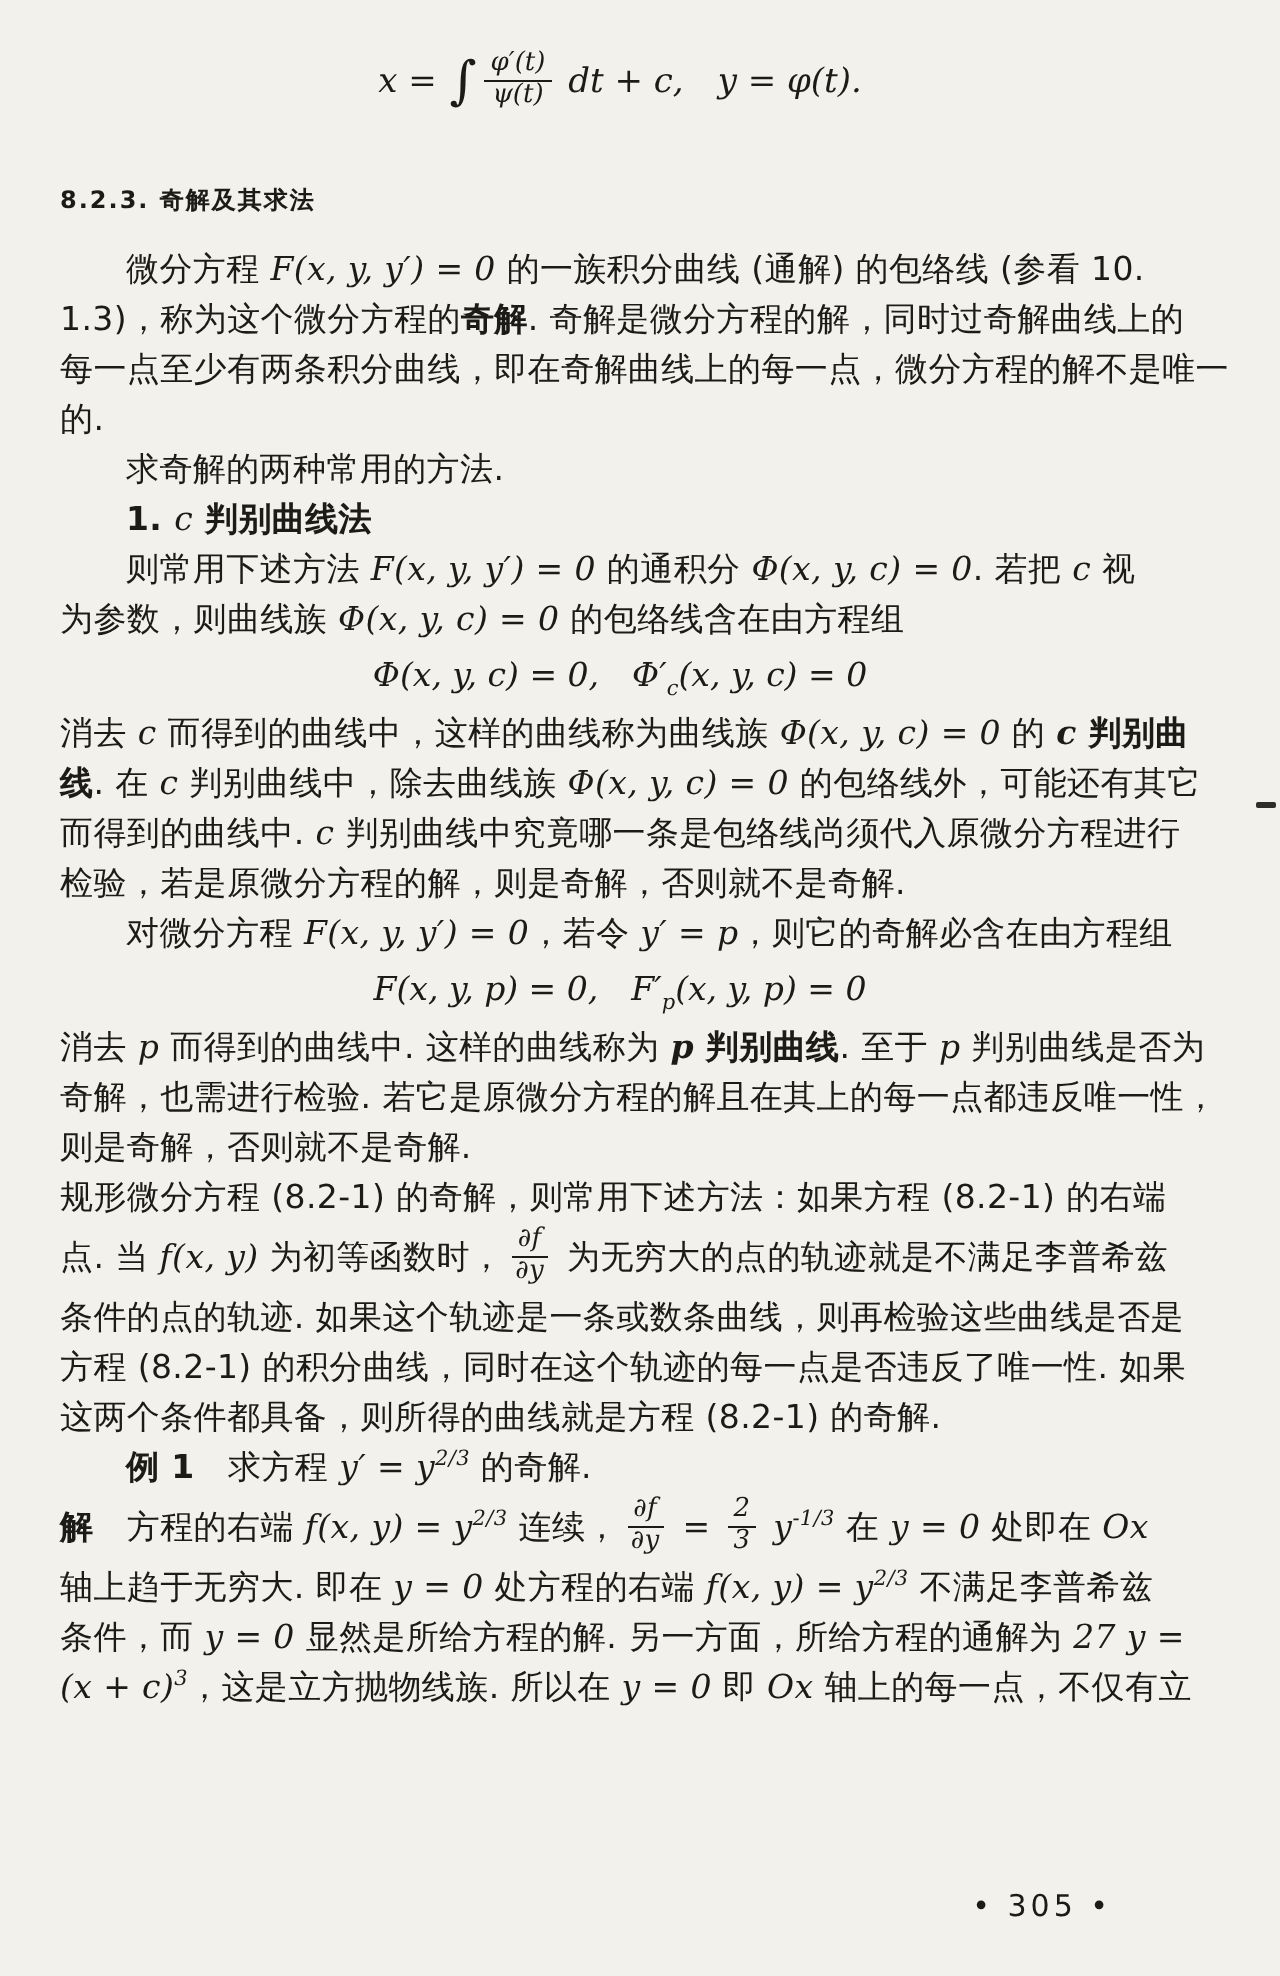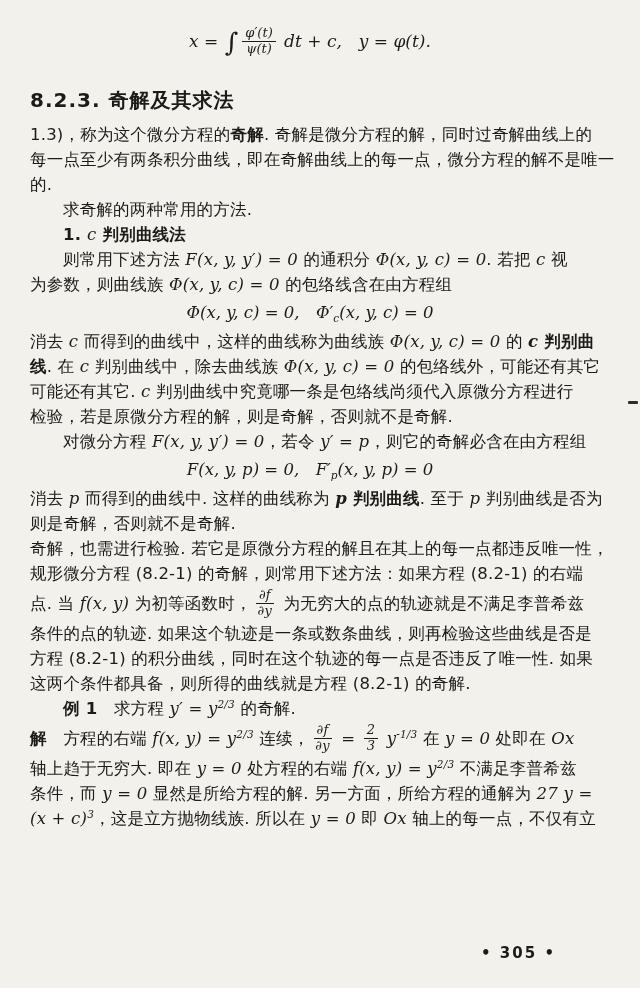--- a/index.html
+++ b/index.html
@@ -12,21 +12,21 @@
     font-family:"DejaVu Sans","Liberation Sans",sans-serif;
     overflow:hidden;
     box-shadow:0 0 6px rgba(0,0,0,.25);
   }
   .content{position:absolute;left:0;top:0;right:0;padding:20px 50px 0 30px;}
   .formula-top{
     height:42px;display:block;text-align:center;
     font-size:17px;line-height:42px;white-space:nowrap;
   }
   .heading{
-    font-size:20px;font-weight:700;letter-spacing:1px;
+    font-size:12px;font-weight:700;letter-spacing:1px;
     margin:26px 0 10px 0;line-height:24px;
   }
   .tline{
     font-size:16.5px;line-height:25px;height:25px;
     white-space:nowrap;letter-spacing:0.2px;
   }
   .tline.indent{padding-left:33px;}
   .tline.tall{height:35px;line-height:35px;padding:0;}
   .subhead{font-weight:600;}
   .dformula{
@@ -43,54 +43,55 @@
   sub{font-size:10.5px;vertical-align:sub;line-height:0;}
   .frac{
     display:inline-flex;flex-direction:column;align-items:center;
     vertical-align:middle;font-size:13px;line-height:1.15;
     margin:0 3px;position:relative;top:-1px;
   }
   .frac .num{border-bottom:1.4px solid #1c1b18;padding:0 3px;text-align:center;}
   .frac .den{padding:0 3px;}
   .page-number{
     position:absolute;top:944px;right:84px;
-    font-size:15px;font-weight:700;letter-spacing:2px;
+    font-size:15px;font-weight:400;letter-spacing:2px;
   }
   .scan-artifact{
     position:absolute;left:628px;top:401px;width:10px;height:3px;
     background:#2f2d2a;border-radius:1px;
   }
 </style>
 </head>
 <body>
 
 <div class="page">
   <div class="content" id="text-body">
       <div class="formula-top"><span class="math ">x = </span><span class="math big">∫</span><span class="frac math">
           <span class="num">φ′(t)</span>
           <span class="den">ψ(t)</span>
         </span><span class="math "> dt + c,　y = φ(t).</span></div>
       <div class="heading">8.2.3. 奇解及其求法</div>
+      <div class="tline indent"><span class="">微分方程 </span><span class="math ">F(x, y, y′) = 0</span><span class=""> 的一族积分曲线 (通解) 的包络线 (参看 10.</span></div>
       <div class="tline"><span class="">1.3)，称为这个微分方程的</span><span class="bold ">奇解</span><span class="">. 奇解是微分方程的解，同时过奇解曲线上的</span></div>
       <div class="tline"><span class="">每一点至少有两条积分曲线，即在奇解曲线上的每一点，微分方程的解不是唯一</span></div>
       <div class="tline"><span class="">的.</span></div>
       <div class="tline indent"><span class="">求奇解的两种常用的方法.</span></div>
       <div class="tline indent subhead"><span class="">1. </span><span class="math ">c</span><span class=""> 判别曲线法</span></div>
       <div class="tline indent"><span class="">则常用下述方法 </span><span class="math ">F(x, y, y′) = 0</span><span class=""> 的通积分 </span><span class="math ">Φ(x, y, c) = 0</span><span class="">. 若把 </span><span class="math ">c</span><span class=""> 视</span></div>
       <div class="tline"><span class="">为参数，则曲线族 </span><span class="math ">Φ(x, y, c) = 0</span><span class=""> 的包络线含在由方程组</span></div>
       <div class="dformula"><span class="math ">Φ(x, y, c) = 0,　</span><span class="math ">Φ′<sub>c</sub></span><span class="math ">(x, y, c) = 0</span></div>
       <div class="tline"><span class="">消去 </span><span class="math ">c</span><span class=""> 而得到的曲线中，这样的曲线称为曲线族 </span><span class="math ">Φ(x, y, c) = 0</span><span class=""> 的 </span><span class="math bold ">c</span><span class="bold "> 判别曲</span></div>
       <div class="tline"><span class="bold ">线</span><span class="">. 在 </span><span class="math ">c</span><span class=""> 判别曲线中，除去曲线族 </span><span class="math ">Φ(x, y, c) = 0</span><span class=""> 的包络线外，可能还有其它</span></div>
-      <div class="tline"><span class="">可能还有其它. </span><span class="math ">c</span><span class=""> 判别曲线中究竟哪一条是包络线尚须代入原微分方程进行</span></div>
+      <div class="tline"><span class="">而得到的曲线中. </span><span class="math ">c</span><span class=""> 判别曲线中究竟哪一条是包络线尚须代入原微分方程进行</span></div>
       <div class="tline"><span class="">检验，若是原微分方程的解，则是奇解，否则就不是奇解.</span></div>
       <div class="tline indent"><span class="">对微分方程 </span><span class="math ">F(x, y, y′) = 0</span><span class="">，若令 </span><span class="math ">y′ = p</span><span class="">，则它的奇解必含在由方程组</span></div>
       <div class="dformula"><span class="math ">F(x, y, p) = 0,　</span><span class="math ">F′<sub>p</sub></span><span class="math ">(x, y, p) = 0</span></div>
       <div class="tline"><span class="">消去 </span><span class="math ">p</span><span class=""> 而得到的曲线中. 这样的曲线称为 </span><span class="math bold ">p</span><span class="bold "> 判别曲线</span><span class="">. 至于 </span><span class="math ">p</span><span class=""> 判别曲线是否为</span></div>
+      <div class="tline"><span class="">奇解，也需进行检验. 若它是原微分方程的解且在其上的每一点都违反唯一性，</span></div>
       <div class="tline"><span class="">则是奇解，否则就不是奇解.</span></div>
-      <div class="tline"><span class="">奇解，也需进行检验. 若它是原微分方程的解且在其上的每一点都违反唯一性，</span></div>
       <div class="tline"><span class="">规形微分方程 (8.2-1) 的奇解，则常用下述方法：如果方程 (8.2-1) 的右端</span></div>
       <div class="tline tall"><span class="">点. 当 </span><span class="math ">f(x, y)</span><span class=""> 为初等函数时，</span><span class="frac math">
           <span class="num">∂f</span>
           <span class="den">∂y</span>
         </span><span class=""> 为无穷大的点的轨迹就是不满足李普希兹</span></div>
       <div class="tline"><span class="">条件的点的轨迹. 如果这个轨迹是一条或数条曲线，则再检验这些曲线是否是</span></div>
       <div class="tline"><span class="">方程 (8.2-1) 的积分曲线，同时在这个轨迹的每一点是否违反了唯一性. 如果</span></div>
       <div class="tline"><span class="">这两个条件都具备，则所得的曲线就是方程 (8.2-1) 的奇解.</span></div>
       <div class="tline indent"><span class="bold ">例 1</span><span class="">　求方程 </span><span class="math ">y′ = y<sup>2/3</sup></span><span class=""> 的奇解.</span></div>
       <div class="tline indent tall"><span class="bold ">解</span><span class="">　方程的右端 </span><span class="math ">f(x, y) = y<sup>2/3</sup></span><span class=""> 连续，</span><span class="frac math">

